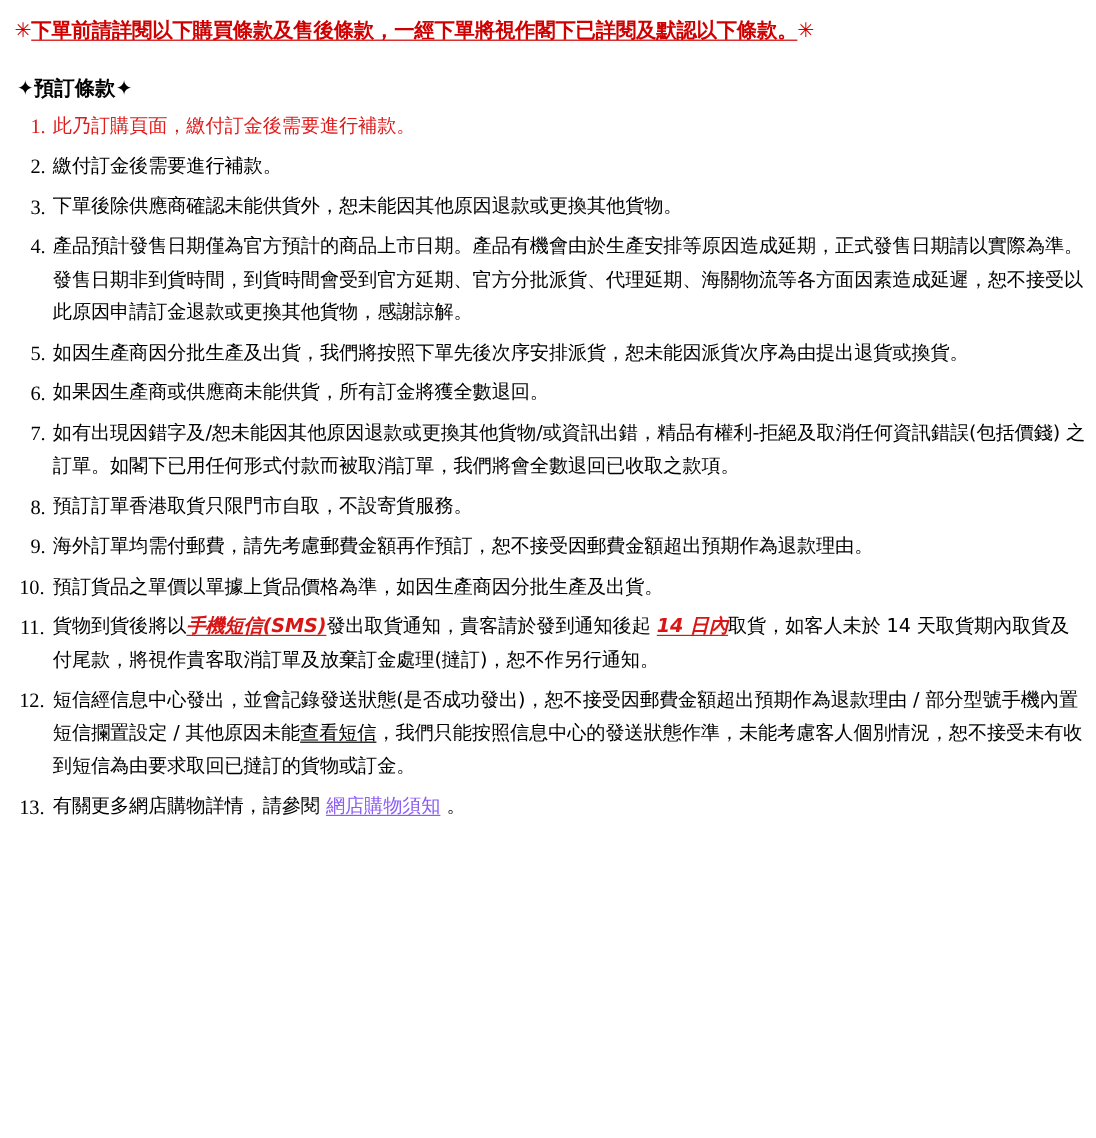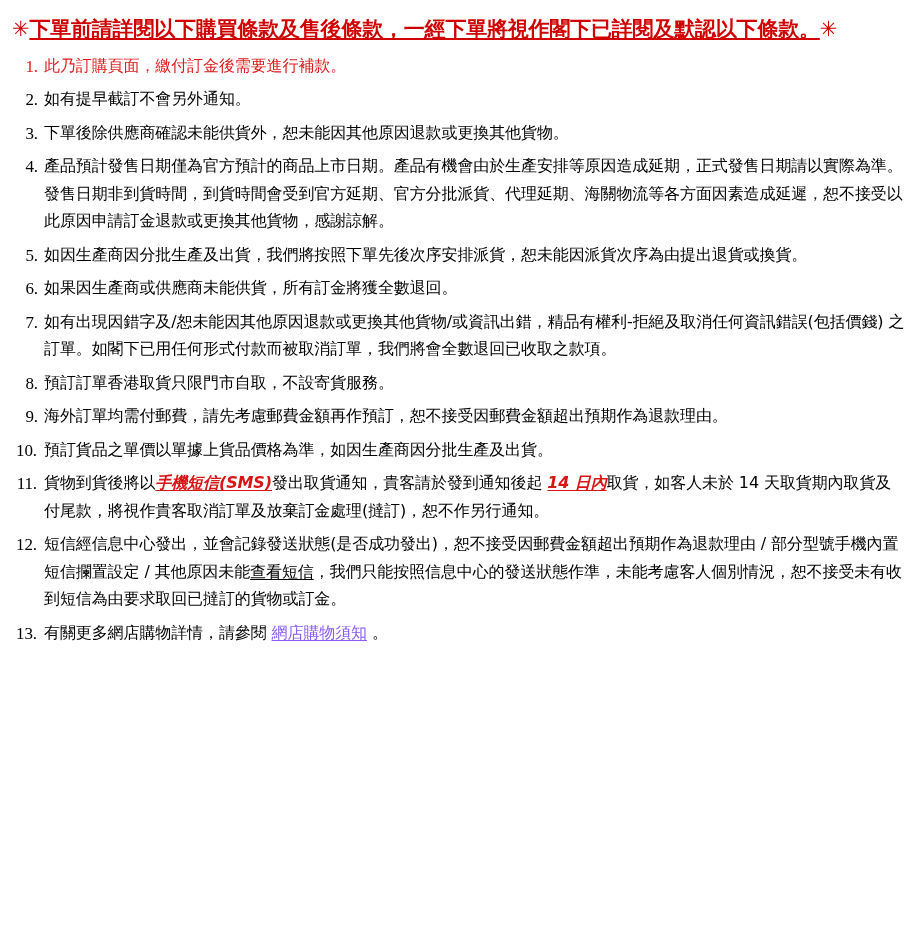--- a/index.html
+++ b/index.html
@@ -17,21 +17,21 @@
   .page {
     width: 913px;
     box-sizing: border-box;
     padding: 10px 8px 4px 8px;
   }
 
   
   .warning {
     color: #d00000;
     font-weight: bold;
-    font-size: 21px;
+    font-size: 17px;
     line-height: 1.5;
     letter-spacing: -0.2px;
     margin: 4px 0 0 4px;
     white-space: nowrap;
   }
   .warning .wtext {
     text-decoration: underline;
     text-underline-offset: 2px;
   }
   .warning .star {
@@ -105,24 +105,25 @@
 </style>
 </head>
 <body>
 
 <div class="page">
 
   <div class="warning">
     <span class="star">✳</span><span class="wtext">下單前請詳閱以下購買條款及售後條款，一經下單將視作閣下已詳閱及默認以下條款。</span><span class="star">✳</span>
   </div>
 
+  <div class="section-title">✦預訂條款✦</div>
 
   <ol class="terms" id="terms-list">
       <li class="red"><span>此乃訂購頁面，繳付訂金後需要進行補款。</span></li>
-      <li><span>如有提早截訂不會另外通知。</span></li>
+      <li><span>繳付訂金後需要進行補款。</span></li>
       <li><span>下單後除供應商確認未能供貨外，恕未能因其他原因退款或更換其他貨物。</span></li>
       <li><span>產品預計發售日期僅為官方預計的商品上市日期。產品有機會由於生產安排等原因造成延期，正式發售日期請以實際為準。發售日期非到貨時間，到貨時間會受到官方延期、官方分批派貨、代理延期、海關物流等各方面因素造成延遲，恕不接受以此原因申請訂金退款或更換其他貨物，感謝諒解。</span></li>
       <li><span>如因生產商因分批生產及出貨，我們將按照下單先後次序安排派貨，恕未能因派貨次序為由提出退貨或換貨。</span></li>
       <li><span>如果因生產商或供應商未能供貨，所有訂金將獲全數退回。</span></li>
       <li><span>如有出現因錯字及/恕未能因其他原因退款或更換其他貨物/或資訊出錯，精品有權利-拒絕及取消任何資訊錯誤(包括價錢) 之訂單。如閣下已用任何形式付款而被取消訂單，我們將會全數退回已收取之款項。</span></li>
       <li><span>預訂訂單香港取貨只限門市自取，不設寄貨服務。</span></li>
       <li><span>海外訂單均需付郵費，請先考慮郵費金額再作預訂，恕不接受因郵費金額超出預期作為退款理由。</span></li>
       <li class=" wide"><span>預訂貨品之單價以單據上貨品價格為準，如因生產商因分批生產及出貨。</span></li>
       <li class=" wide"><span>貨物到貨後將以</span><span class="u-red">手機短信(SMS)</span><span>發出取貨通知，貴客請於發到通知後起 </span><span class="u-red">14 日內</span><span>取貨，如客人未於 14 天取貨期內取貨及付尾款，將視作貴客取消訂單及放棄訂金處理(撻訂)，恕不作另行通知。</span></li>
       <li class=" wide"><span>短信經信息中心發出，並會記錄發送狀態(是否成功發出)，恕不接受因郵費金額超出預期作為退款理由 / 部分型號手機內置短信攔置設定 / 其他原因未能</span><span class="u-black">查看短信</span><span>，我們只能按照信息中心的發送狀態作準，未能考慮客人個別情況，恕不接受未有收到短信為由要求取回已撻訂的貨物或訂金。</span></li>

